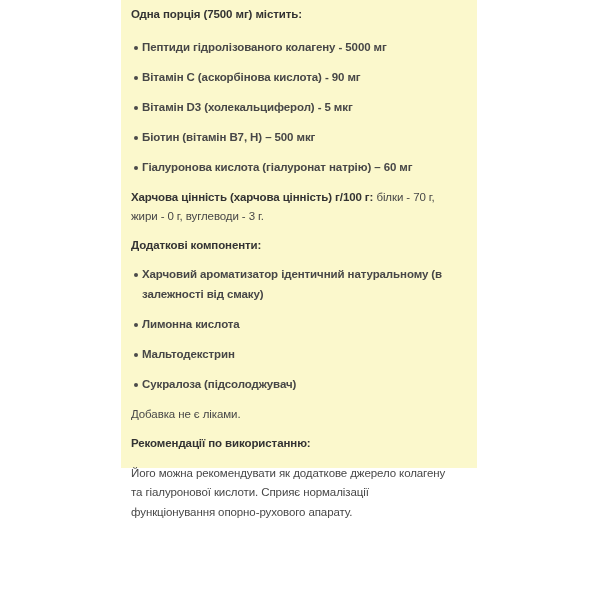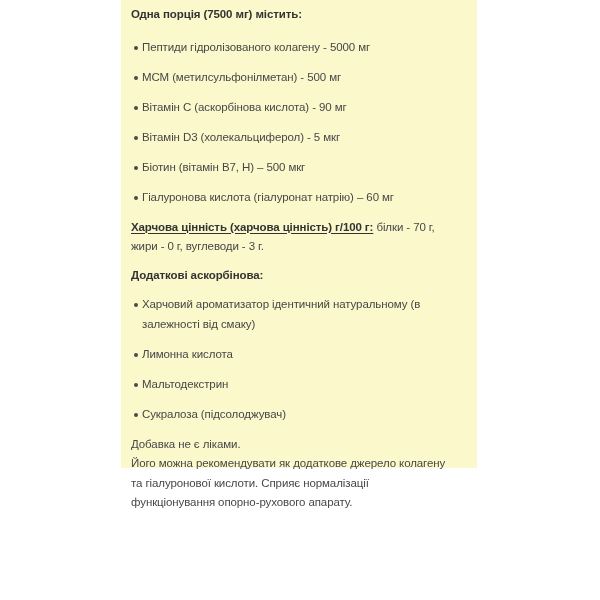--- a/index.html
+++ b/index.html
@@ -34,72 +34,72 @@
   ul.blist {
     list-style: none;
     margin: 0;
     padding: 0;
   }
   ul.blist li {
     position: relative;
     padding-left: 11px;
     margin-bottom: 10.5px;
     white-space: pre-line;
+    font-weight: bold;
   }
   ul.blist li::before {
     content: "";
     position: absolute;
     left: 3px;
     top: 8px;
     width: 4px;
     height: 4px;
     border-radius: 50%;
     background: #4a4a4a;
   }
   .para-nutrition { margin-top: 4px; }
   .para-energy   { margin-top: 10px; }
   .label-bu {
     font-weight: 700;
     color: #333333;
-    text-decoration: underline;
     text-underline-offset: 2px;
   }
   .val { white-space: pre-line; }
   .para-recommendations { white-space: pre-line; }
 </style>
 </head>
 <body>
 
 <div class="panel">
 
   <p class="hd">Одна порція (7500 мг) містить:</p>
 
   <ul class="blist">
     <li>Пептиди гідролізованого колагену - 5000 мг</li>
-    <li>МСМ (метилсульфонілметан) - 500 мг</li>
     <li>Вітамін С (аскорбінова кислота) - 90 мг</li>
     <li>Вітамін D3 (холекальциферол) - 5 мкг</li>
     <li>Біотин (вітамін В7, Н) – 500 мкг</li>
     <li>Гіалуронова кислота (гіалуронат натрію) – 60 мг</li>
   </ul>
 
   <p class="para-nutrition"><span class="label-bu">Харчова цінність (харчова цінність) г/100 г:</span> <span class="val">білки - 70 г,
 жири - 0 г, вуглеводи - 3 г.</span></p>
 
 
-  <p class="hd mt9">Додаткові аскорбінова:</p>
+  <p class="hd mt9">Додаткові компоненти:</p>
 
   <ul class="blist">
     <li>Харчовий ароматизатор ідентичний натуральному (в
 залежності від смаку)</li>
     <li>Лимонна кислота</li>
     <li>Мальтодекстрин</li>
     <li>Сукралоза (підсолоджувач)</li>
   </ul>
 
   <p>Добавка не є ліками.</p>
 
+  <p class="hd mt10">Рекомендації по використанню:</p>
 
   <p class="para-recommendations">Його можна рекомендувати як додаткове джерело колагену
 та гіалуронової кислоти. Сприяє нормалізації
 функціонування опорно-рухового апарату.</p>
 
 </div>
 
 </body></html>

